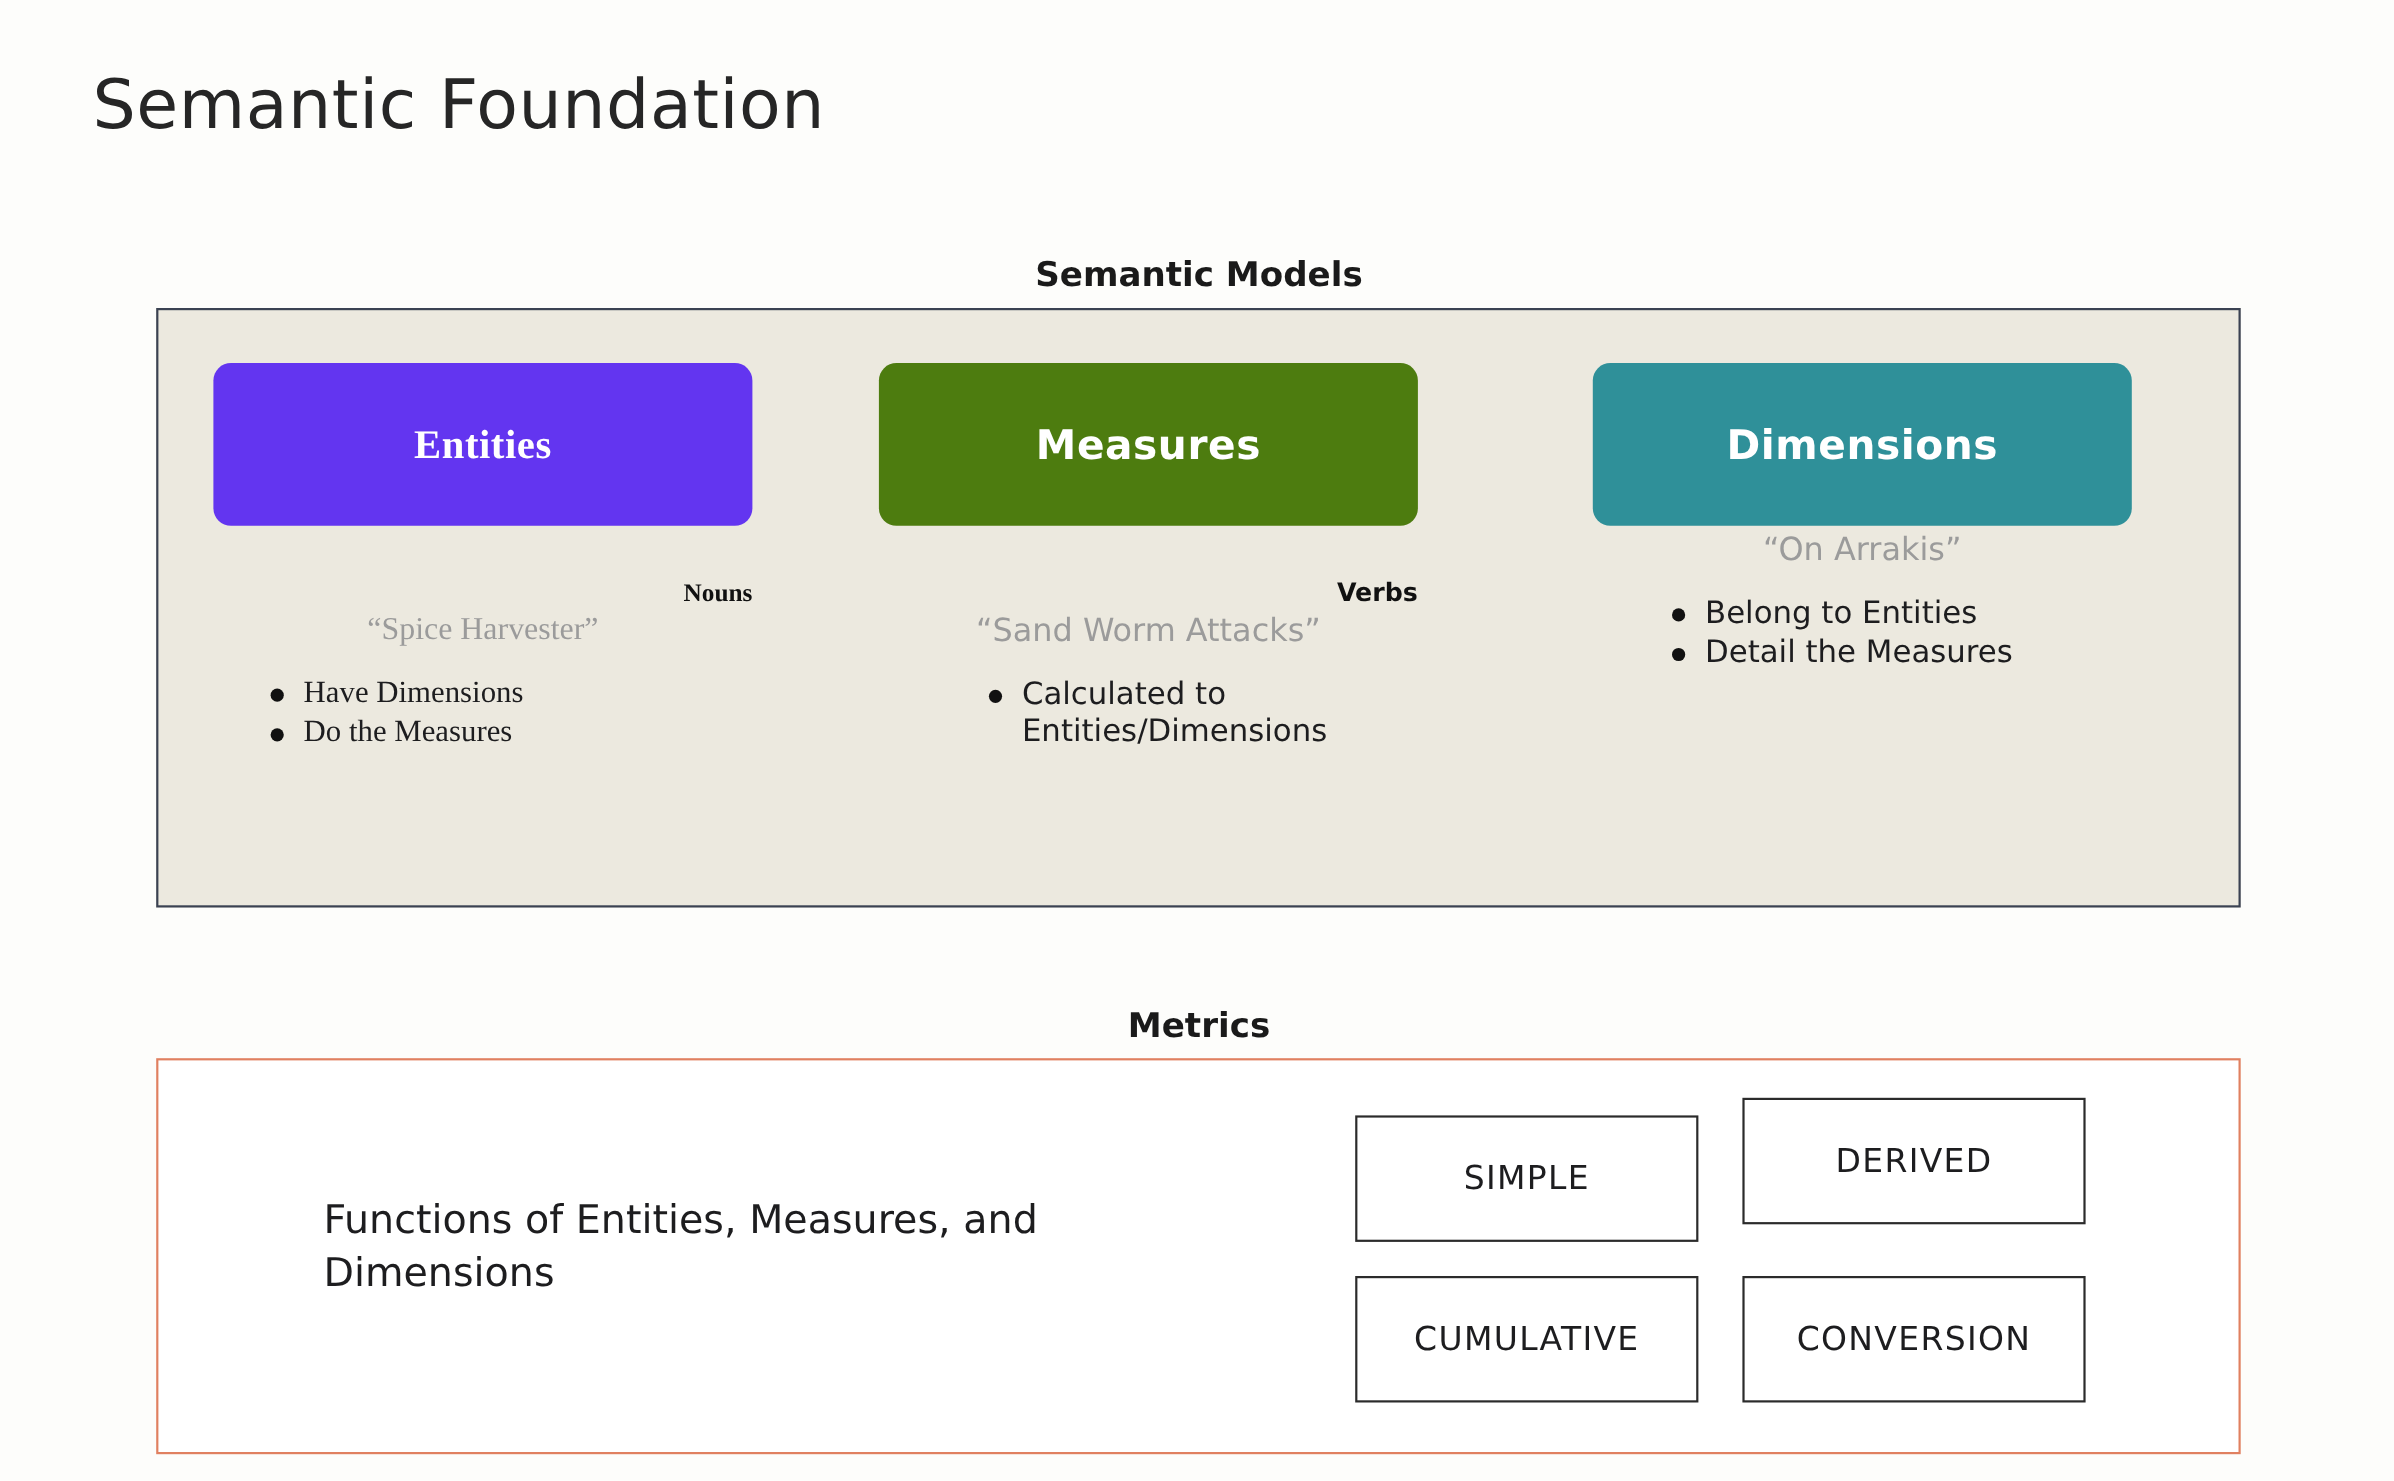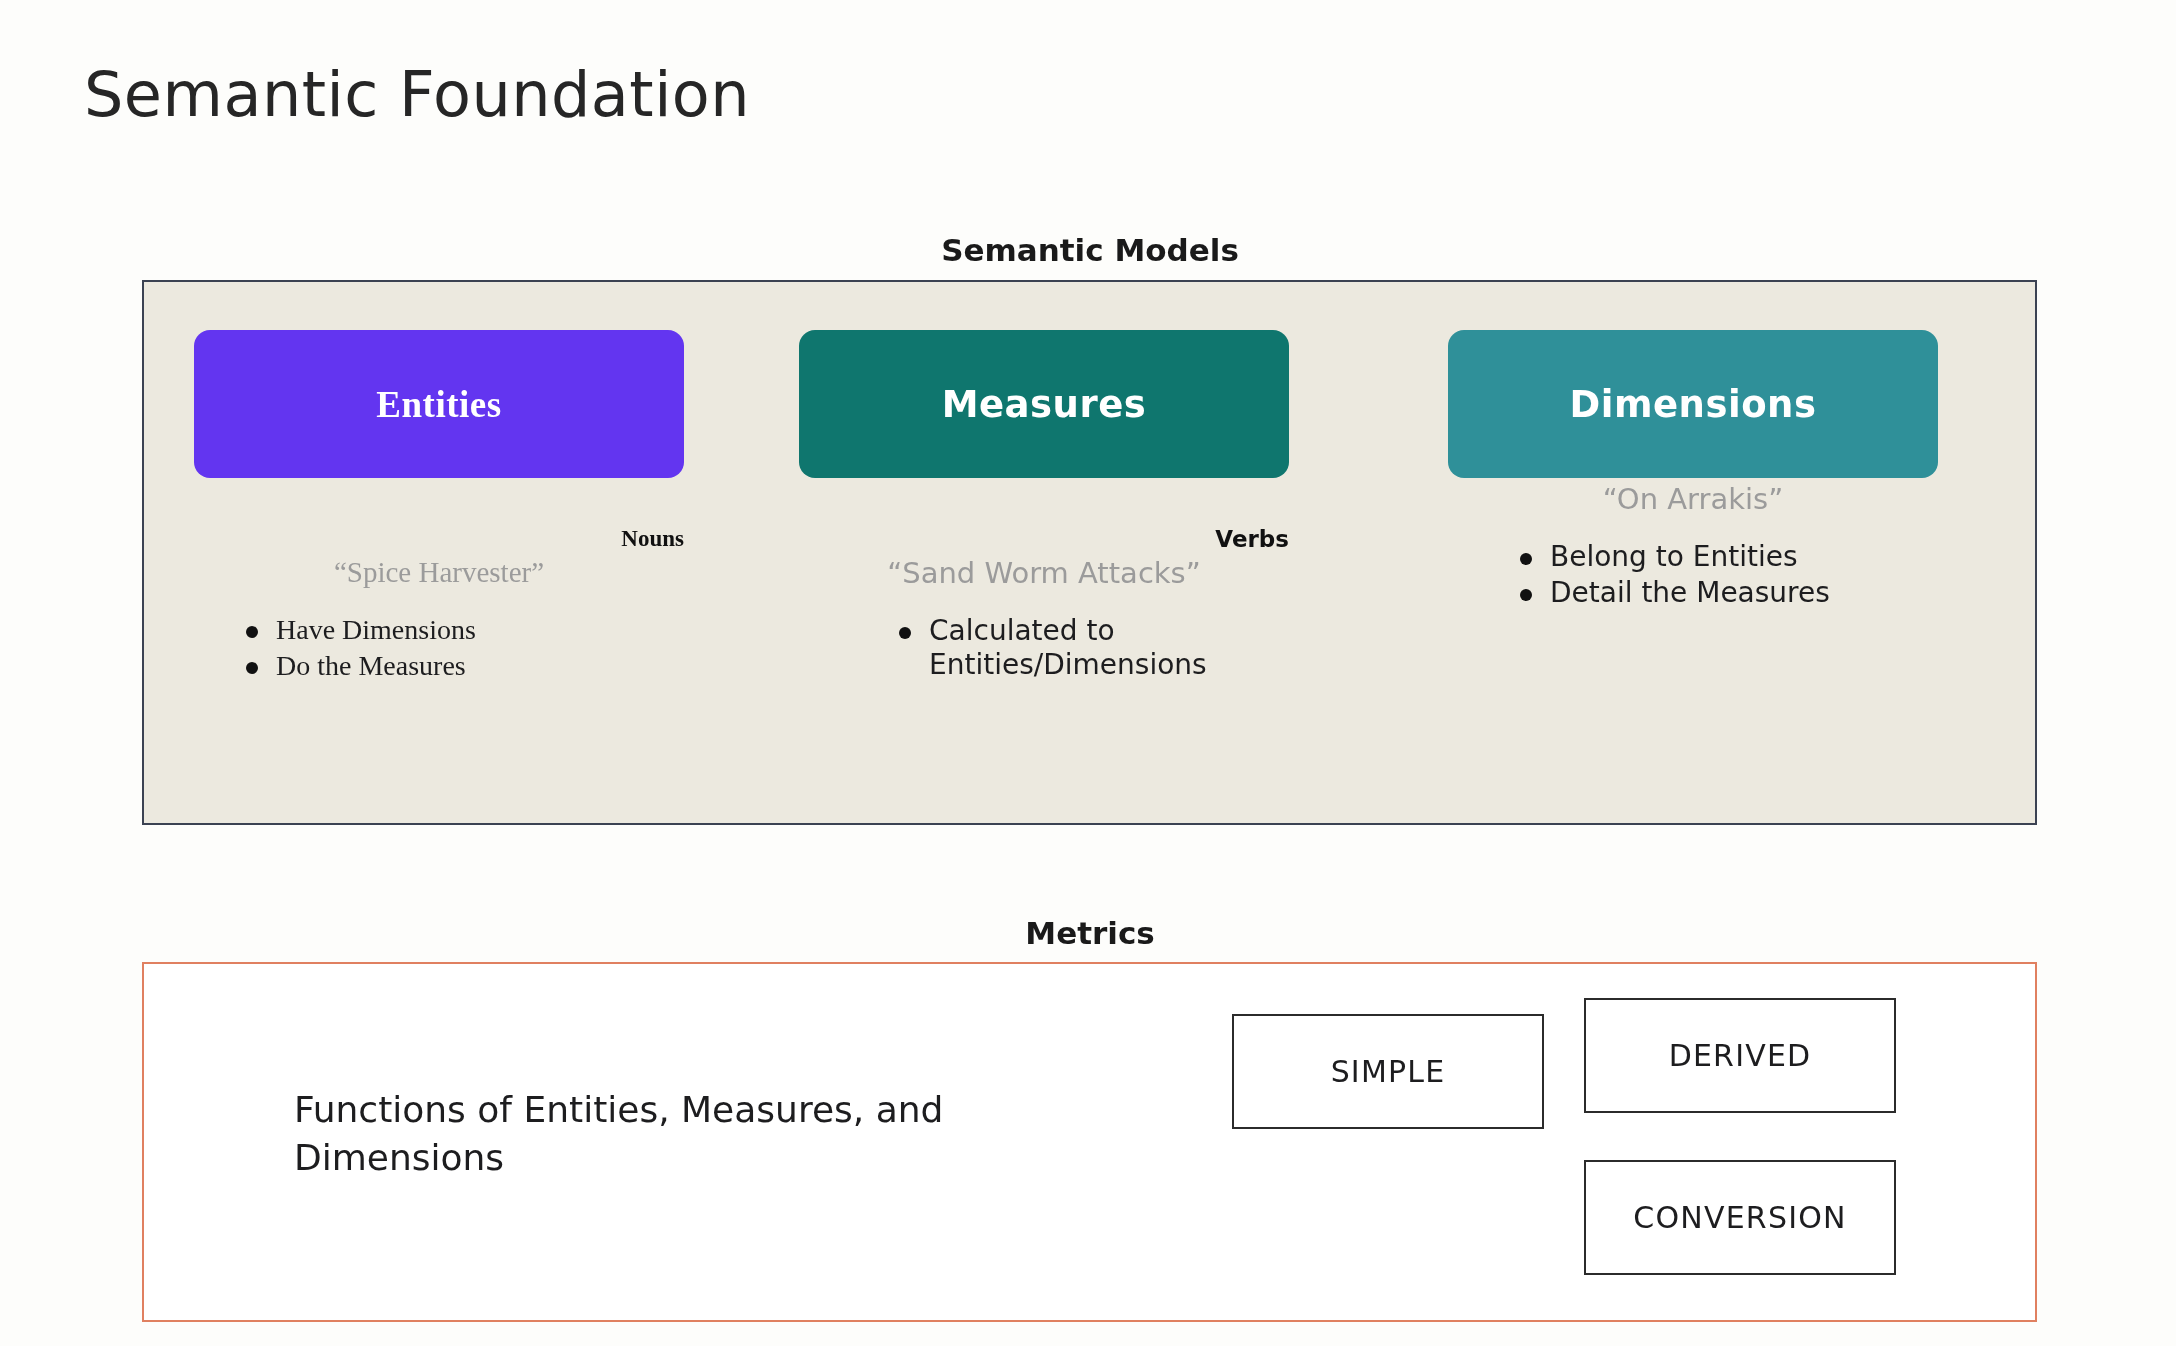--- a/index.html
+++ b/index.html
@@ -69,21 +69,21 @@
     display: flex;
     align-items: center;
     justify-content: center;
     color: #ffffff;
     font-size: 37px;
     font-weight: bold;
     letter-spacing: 0.5px;
     box-sizing: border-box;
   }
   .chip-entities   { background: #6335f0; }
-  .chip-measures   { background: #0f766e; }
+  .chip-measures   { background: #4d7c0f; }
   .chip-dimensions { background: #2f9099; }
 
   .pos-title {
     margin-top: 48px;
     text-align: right;
     font-size: 23px;
     font-weight: bold;
     color: #111111;
   }
   .pos-example {
@@ -209,16 +209,17 @@
 
   </div>
 
   <div class="metrics-caption">Metrics</div>
 
   <div class="metrics-panel">
     <div class="metrics-desc">Functions of Entities, Measures, and Dimensions</div>
 
     <div class="metric-box mb-simple">SIMPLE</div>
     <div class="metric-box mb-derived">DERIVED</div>
+    <div class="metric-box mb-cumulative">CUMULATIVE</div>
     <div class="metric-box mb-conversion">CONVERSION</div>
   </div>
 
 </div>
 
 </body></html>

